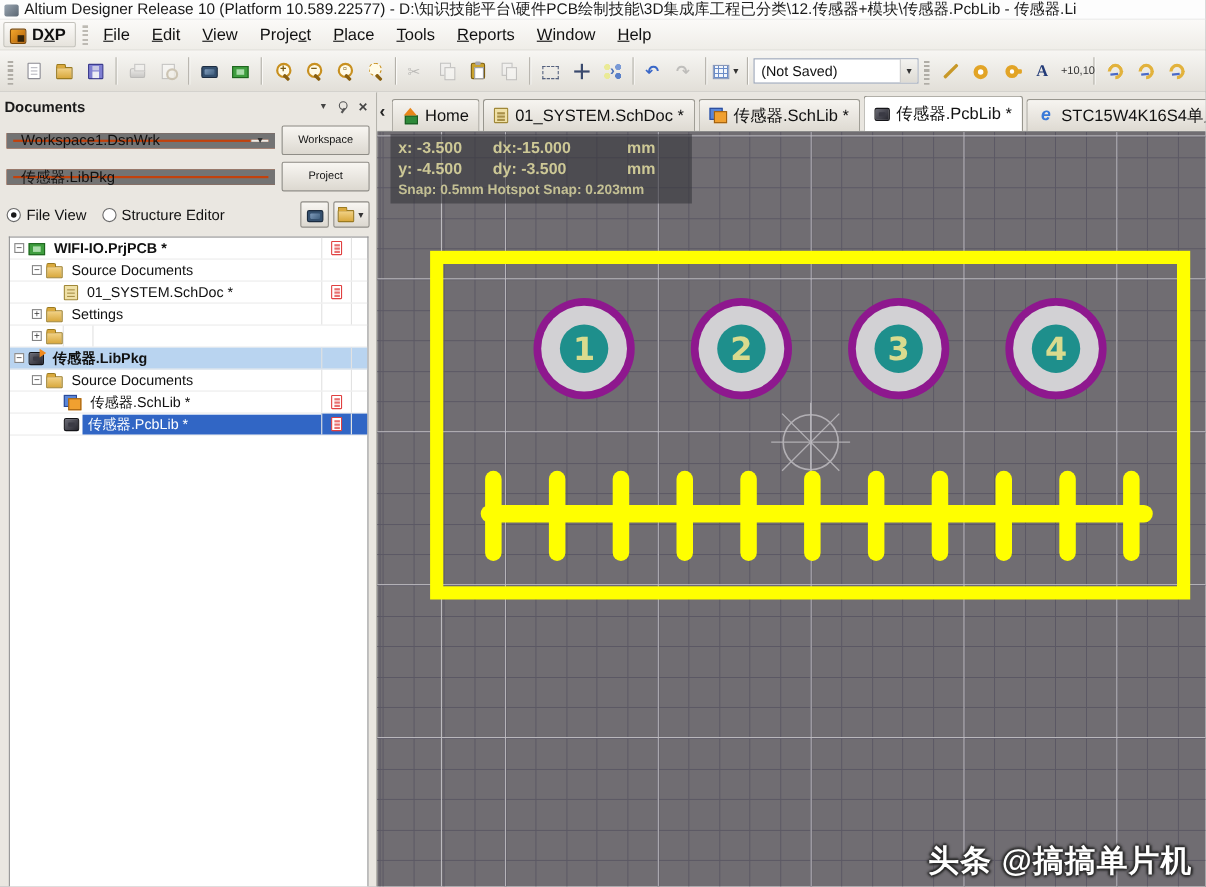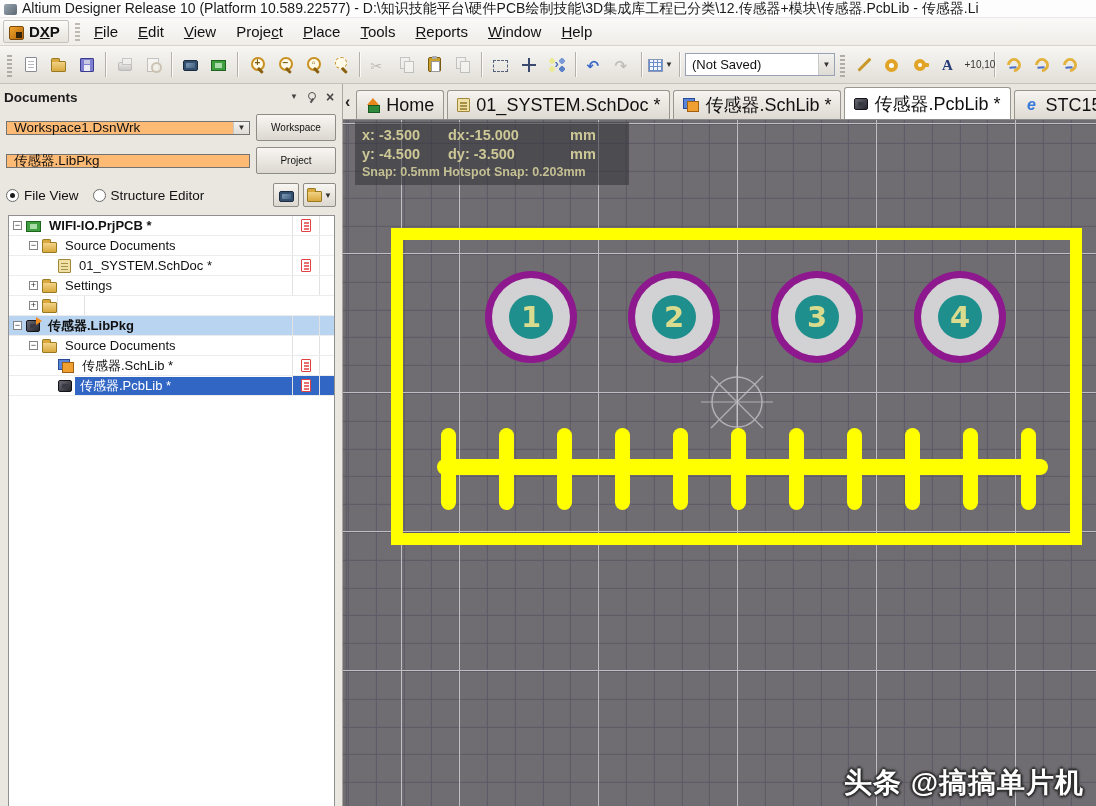--- a/index.html
+++ b/index.html
@@ -107,21 +107,21 @@
   .ic-chevdown::before{content:"▼";font-size:8px;color:#444;line-height:14px;display:block;text-align:center}
 
   
   .main{display:flex;height:722px}
 
   
   .panel{width:343px;background:#EAE7E1;border-right:1px solid #A8A6A0;display:flex;flex-direction:column}
   .panel-header{height:24px;display:flex;align-items:center;padding:2px 6px 0 4px;font-weight:bold;font-size:13.5px;color:#1A1A1A}
   .panel-hicons{margin-left:auto;display:flex;gap:7px;align-items:center}
   .prow{display:flex;align-items:center;margin:6px 6px 0}
-  .combo{flex:1;height:14px;background:#fdba74;border:1px solid #737373;display:flex;align-items:center;font-size:13.5px;padding-left:7px;color:#111}
+  .combo{flex:1;height:14px;background:#c2410c;border:6px solid #737373;display:flex;align-items:center;font-size:13.5px;padding-left:7px;color:#111}
   .side-btn{width:80px;height:27px;margin-left:6px;display:flex;align-items:center;justify-content:center;font-size:10px;color:#111;background:linear-gradient(#F8F6F2,#DCD8D0);border:1px solid #8E8C86;border-radius:2px}
   .radio-row{display:flex;align-items:center;margin:9px 6px 0 6px;font-size:13.5px;color:#111}
   .radio{width:13px;height:13px;border:1px solid #6A6A6A;border-radius:50%;background:#fff;position:relative;margin-right:5px;flex:0 0 auto}
   .radio.sel::before{content:"";position:absolute;inset:3px;background:#1A1A1A;border-radius:50%}
   .radio-lbl{margin-right:14px}
   .mini-btns{margin-left:auto;display:flex;gap:4px}
   .mini-btn{height:24px;min-width:26px;display:flex;align-items:center;justify-content:center;background:linear-gradient(#F8F6F2,#DCD8D0);border:1px solid #8E8C86;border-radius:2px;padding:0 3px}
   .tree{flex:1;margin:8px 7px 0 8px;background:#fff;border:1px solid #909090;border-bottom:none;overflow:hidden;font-size:13px;color:#111}
   .trow{height:20px;display:flex;align-items:center;border-bottom:1px solid #ECECEC;padding-left:4px}
   .trow.bold .lbl{font-weight:bold}
@@ -131,21 +131,21 @@
   .lbl{padding:0 5px;white-space:nowrap;flex:1;overflow:hidden;margin-left:3px;line-height:18px}
   .tcell1{width:27px;align-self:stretch;border-left:1px solid #E2E2E2;display:flex;align-items:center;justify-content:center}
   .tcell2{width:15px;align-self:stretch;border-left:1px solid #E2E2E2}
   .trow.selected .lbl,.trow.selected .tcell1,.trow.selected .tcell2{background:#3166C5}
   .trow.selected .lbl{color:#fff}
 
   
   .right{flex:1;display:flex;flex-direction:column;min-width:0}
   .tabbar{height:36px;background:#E9E6E0;display:flex;align-items:flex-end;padding:3px 0 0 1px;gap:3px;overflow:hidden;border-bottom:1px solid #8A8A8A}
   .tab-scroll{align-self:center;font-size:16px;font-weight:bold;color:#222;padding:0 3px 2px 1px;flex:0 0 auto}
-  .tab{height:29px;display:flex;align-items:center;gap:6px;padding:0 9px;border:1px solid #98968E;border-bottom:none;border-radius:3px 3px 0 0;background:linear-gradient(#F6F4F0,#DEDAD2);font-size:18px;color:#111;white-space:nowrap;flex:0 0 auto;overflow:hidden}
+  .tab{height:29px;display:flex;align-items:center;gap:6px;padding:0 9px;border:1px solid #98968E;border-bottom:none;border-radius:3px 3px 0 0;background:linear-gradient(#F6F4F0,#DEDAD2);font-size:15px;color:#111;white-space:nowrap;flex:0 0 auto;overflow:hidden}
   .tab.active{background:#fff;height:32px}
 
   
   .canvas{position:relative;flex:1;overflow:hidden;background-color:#706D72;background-image:
     repeating-linear-gradient(90deg,#C0BEC3 0 1px,transparent 1px 139px),
     repeating-linear-gradient(0deg,#C0BEC3 0 1px,transparent 1px 139px),
     repeating-linear-gradient(90deg,#5B5864 0 1px,transparent 1px 27.8px),
     repeating-linear-gradient(0deg,#5B5864 0 1px,transparent 1px 27.8px);
     background-position:116px 0,0 4px,4.8px 0,0 4.8px}
   .hud{position:absolute;left:12px;top:2px;width:274px;background:rgba(50,50,54,.55);color:#CDC896;font-weight:bold;padding:4px 7px 5px;font-size:14.5px;line-height:19px}

